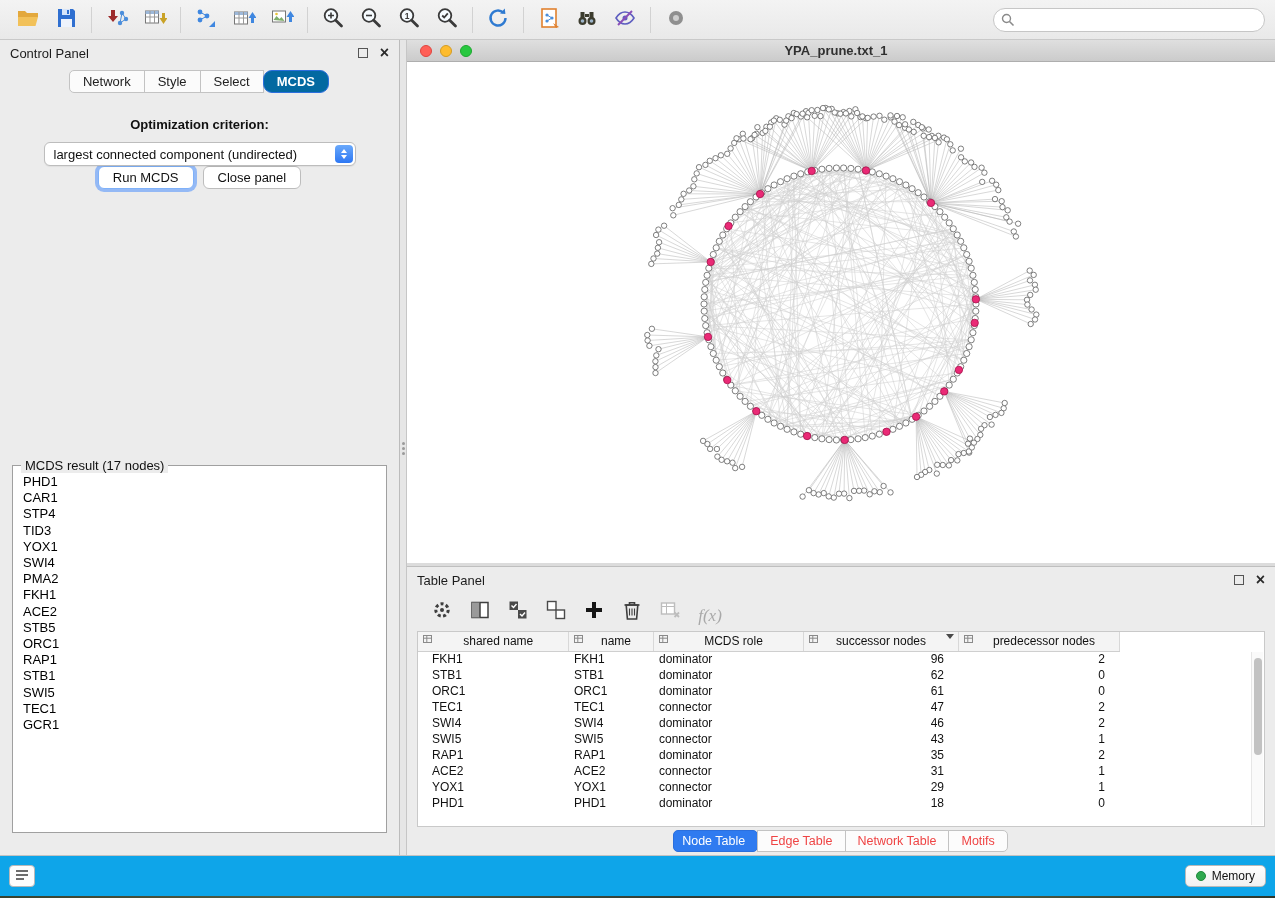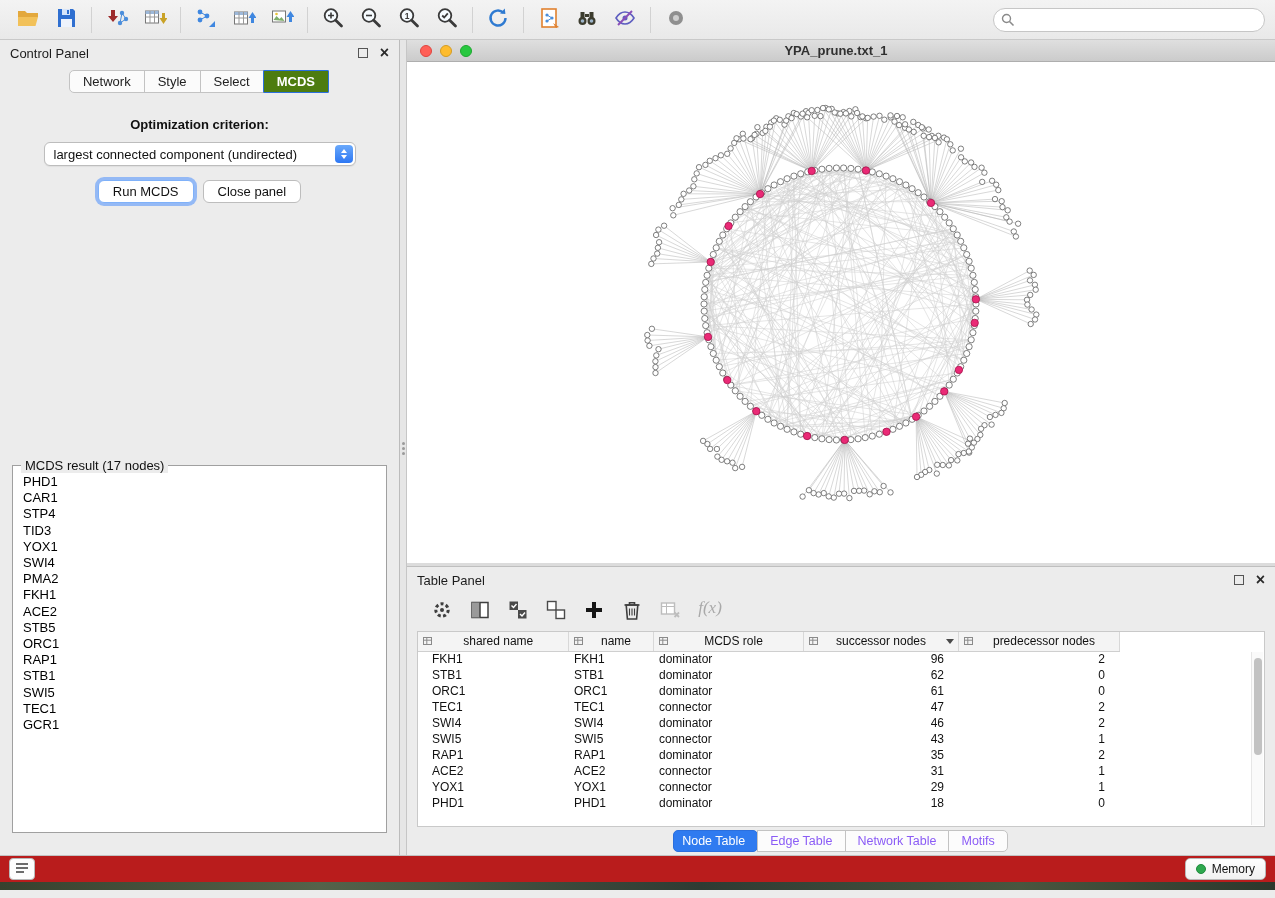--- a/index.html
+++ b/index.html
@@ -38,38 +38,38 @@
   .float-btn { width:10px; height:10px; border:1.5px solid #555; margin-right:12px; background:transparent; }
   .close-btn { font-size:16px; font-weight:bold; color:#2a2a2a; line-height:1; }
 
   .tabs-row { display:flex; justify-content:center; margin-top:4px; flex:none; }
   .tab {
     font-size:13px; padding:3px 13px; background:#fbfbfb;
     border:1px solid #c3c3c3; margin-left:-1px; color:#222; white-space:nowrap;
   }
   .tab:first-child { border-radius:5px 0 0 5px; }
   .tab:last-child { border-radius:0 5px 5px 0; }
-  .tab.active { background:#4d7c0f; border-color:#2b6fdd; color:#fff; border-radius:1px; font-weight:bold; position:relative; }
+  .tab.active { background:#0369a1; border-color:#2b6fdd; color:#fff; border-radius:9px; font-weight:bold; position:relative; }
 
   .opt-label { text-align:center; font-size:13px; margin-top:24px; color:#111; flex:none;font-weight:bold; }
   .dropdown {
     width:312px; height:24px; margin:10px auto 0; background:#fff;
     border:1px solid #bdbdbd; border-radius:6px; display:flex; align-items:center;
     font-size:13px; padding-left:9px; position:relative; flex:none;
     box-shadow:0 1px 1px rgba(0,0,0,.06);
   }
   .stepper {
     position:absolute; right:2px; top:2px; width:18px; height:18px; border-radius:4px;
     background:linear-gradient(#6aa9fb,#2d77f3);
     display:flex; flex-direction:column; align-items:center; justify-content:center; gap:2px;
   }
   .tri-up { width:0; height:0; border-left:3.5px solid transparent; border-right:3.5px solid transparent; border-bottom:4px solid #fff; }
   .tri-down { width:0; height:0; border-left:3.5px solid transparent; border-right:3.5px solid transparent; border-top:4px solid #fff; }
 
-  .btn-row { display:flex; justify-content:center; gap:9px; margin-top:14px; flex:none; }
+  .btn-row { display:flex; justify-content:center; gap:9px; flex:none; }
   .btn {
     font-size:13px; padding:3px 14px; background:#fff; border:1px solid #bdbdbd;
     border-radius:6px; color:#111; font-family:"Liberation Sans", sans-serif;
   }
   .btn.focused { box-shadow:0 0 0 3px rgba(77,144,254,.55); border-color:#7fb1f9; }
 
   .result-group {
     margin:auto 12px 22px; height:368px; position:relative;
     border:1px solid #a0a0a0; background:#fff; flex:none;
   }
@@ -98,47 +98,47 @@
   .light.green  { background:#28c840; border:1px solid #1da82f; }
   .net-title { position:absolute; left:0; right:10px; text-align:center; font-size:13px; font-weight:bold; color:#303030; }
   .net-canvas { flex:1; background:#fff; position:relative; overflow:hidden; }
   .net-canvas svg { position:absolute; inset:0; }
 
   .hsplit { height:4px; background:#dcdcdc; border-bottom:1px solid #bfbfbf; flex:none; }
 
   
   .table-panel { flex:1; background:#ececec; display:flex; flex-direction:column; min-height:0; }
   .table-toolbar { height:38px; display:flex; align-items:center; gap:8px; padding-left:20px; flex:none; }
-  .ttbtn { width:30px; height:28px; display:flex; align-items:flex-start; justify-content:center; }
+  .ttbtn { width:30px; height:28px; display:flex; align-items:flex-end; justify-content:center; }
   .fx { font-family:"Liberation Serif", serif; font-style:italic; font-size:17px; color:#a9a9a9; padding-left:4px; }
 
   .table-container { flex:1; margin:0 10px; background:#fff; border:1px solid #c9c9c9; position:relative; overflow:hidden; }
   table.node-table { border-collapse:collapse; table-layout:fixed; width:701px; font-size:12px; }
   .node-table th {
     height:19px; background:#f4f4f4; border-right:1px solid #d8d8d8; border-bottom:1px solid #cfcfcf;
     font-weight:normal; font-size:12px; padding:0 4px;
   }
-  .hcell { display:flex; align-items:center; }
+  .hcell { display:flex; align-items:flex-start; }
   .hcell .hlabel { flex:1; text-align:center; white-space:nowrap; overflow:hidden; }
   .chev { width:0; height:0; border-left:4px solid transparent; border-right:4px solid transparent; border-top:5px solid #4a4a4a; margin-left:2px; }
   .node-table td { height:16px; padding:0 6px; font-size:12px; white-space:nowrap; overflow:hidden; }
   .node-table td.first { padding-left:14px; }
   .node-table td.num { text-align:right; padding-right:14px; }
 
   .vscroll { position:absolute; right:1px; top:20px; bottom:1px; width:12px; background:#fafafa; border-left:1px solid #e6e6e6; }
   .vthumb { position:absolute; top:6px; left:2px; width:8px; height:56%; background:#c2c2c2; border-radius:5px; }
 
   .table-tabs { height:28px; display:flex; align-items:center; justify-content:center; flex:none; }
-  .ttab { font-size:12.5px; padding:3px 12px; background:#fcfcfc; border:1px solid #c3c3c3; margin-left:-1px; color:#8b5cf6; }
+  .ttab { font-size:12.5px; padding:3px 12px; background:#fcfcfc; border:1px solid #c3c3c3; margin-left:-1px; color:#ef4444; }
   .ttab:first-child { border-radius:5px 0 0 5px; }
   .ttab:last-child { border-radius:0 5px 5px 0; }
   .ttab.active { background:#2f7bf0; border-color:#2b6fdd; color:#fff; border-radius:5px;padding-left:8px; }
 
   
-  .status-bar { height:27px; background:#b91c1c; border-top:1px solid #c2c2c2; display:flex; align-items:center; padding:0 9px; }
+  .status-bar { height:41px; background:#0ea5e9; border-top:1px solid #c2c2c2; display:flex; align-items:center; padding:0 9px; }
   .menu-btn { width:26px; height:22px; border:1px solid #b9b9b9; border-radius:4px; background:#fdfdfd; display:flex; align-items:center; justify-content:center; }
   .memory-btn {
     margin-left:auto; height:22px; border:1px solid #b9b9b9; border-radius:5px;
     background:linear-gradient(#fefefe,#f1f1f1); display:flex; align-items:center; gap:6px;
     padding:0 10px; font-size:12px; color:#111;
   }
   .mem-dot { width:10px; height:10px; border-radius:50%; background:#2ea84e; border:1px solid #1f8a3d; }
 
   .wallpaper { height:8px; background:linear-gradient(90deg,#37412e,#55624a 25%,#2e3b33 55%,#49563f 80%,#2c372c); }
 </style>

